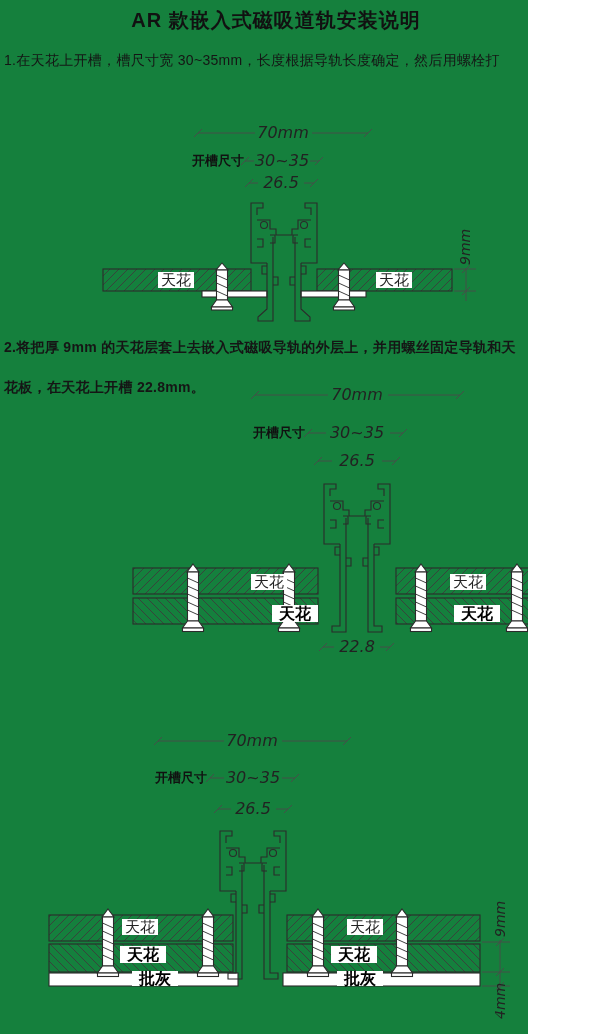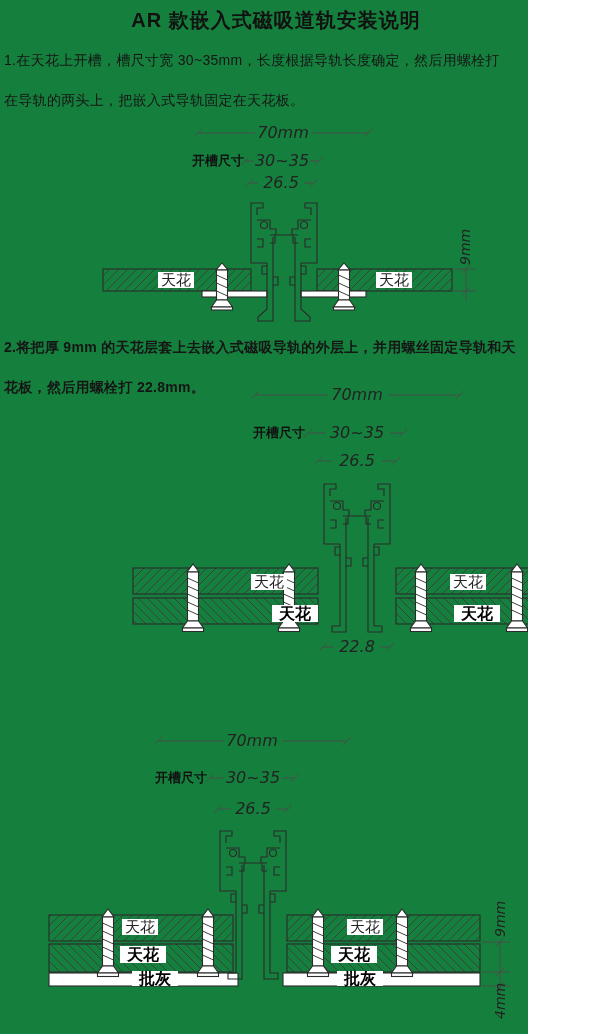--- a/index.html
+++ b/index.html
@@ -74,21 +74,20 @@
         <path class="lnf" d="M-5.5,58 L-10.5,65 L10.5,65 L5.5,58 Z"></path>
         <rect class="lnf" x="-10.5" y="65" width="21" height="3.5"></rect>
       </g>
     </defs>
   </svg>
 
   <div class="title">AR 款嵌入式磁吸道轨安装说明</div>
 
   <div class="step" style="top:40px;">
     <div class="ln2">1.在天花上开槽，槽尺寸宽 30~35mm，长度根据导轨长度确定，然后用螺栓打</div>
-    <div class="ln2">在导轨的两头上，把嵌入式导轨固定在天花板。</div>
   </div>
 
   <svg class="d1" width="600" height="214" viewBox="0 0 600 214">
     <g>
       <path class="dim" d="M198,15 H255 M312,15 H368"></path>
       <path class="dim" d="M194,19 l8,-8 M364,19 l8,-8"></path>
       <text class="dimtxt" x="283" y="20" text-anchor="middle">70mm</text>
     </g>
     <g>
       <text class="cjk" x="244" y="47" text-anchor="end">开槽尺寸</text>
@@ -123,21 +122,21 @@
     <g>
       <path class="dim" d="M454,151 H476 M454,173 H476"></path>
       <path class="dim" d="M466,150 V183"></path>
       <path class="dim" d="M462,155 l8,-8 M462,177 l8,-8"></path>
       <text class="dimtxtv" x="470" y="147" transform="rotate(-90 470 147)">9mm</text>
     </g>
   </svg>
 
   <div class="step" style="top:327px;font-weight:bold;">
     <div class="ln2">2.将把厚 9mm 的天花层套上去嵌入式磁吸导轨的外层上，并用螺丝固定导轨和天</div>
-    <div class="ln2">花板，然后用螺栓打 22.8mm。</div>
+    <div class="ln2">花板，在天花上开槽 22.8mm。</div>
   </div>
 
   <svg class="d2" width="600" height="282" viewBox="0 0 600 282">
     <g>
       <path class="dim" d="M255,7 H328 M388,7 H460"></path>
       <path class="dim" d="M251,11 l8,-8 M456,11 l8,-8"></path>
       <text class="dimtxt" x="357" y="12" text-anchor="middle">70mm</text>
     </g>
     <g>
       <text class="cjk" x="305" y="49" text-anchor="end">开槽尺寸</text>

